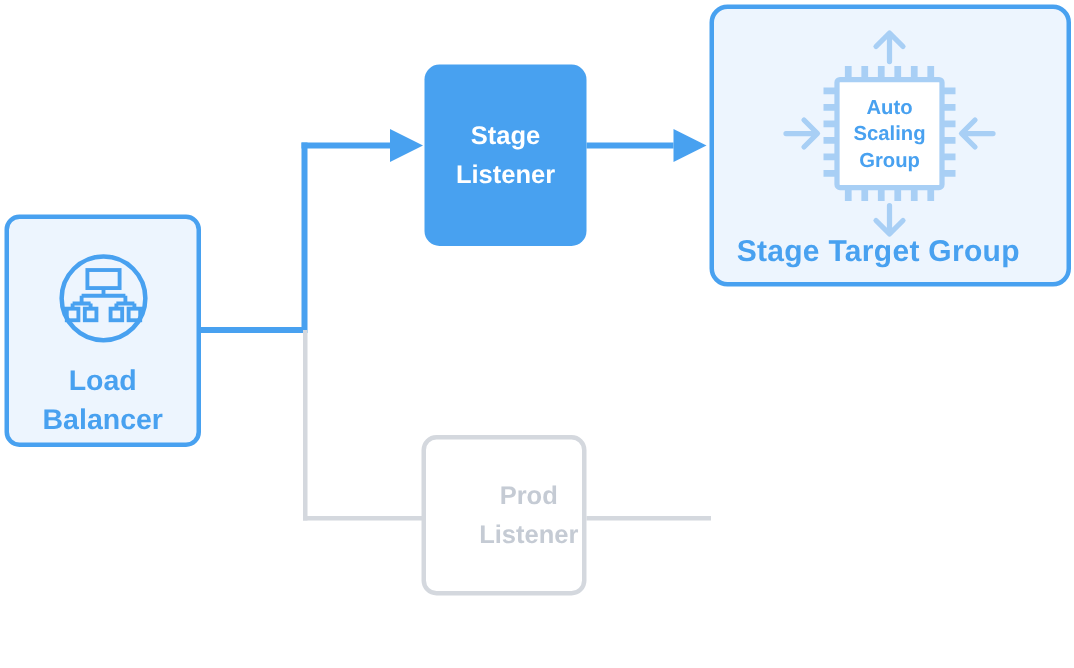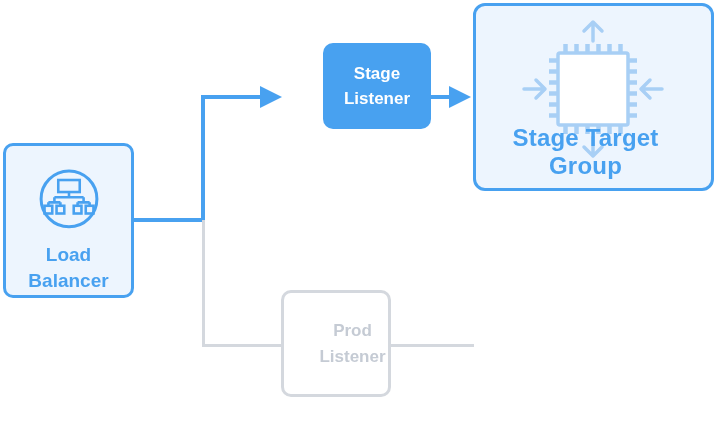--- a/index.html
+++ b/index.html
@@ -29,23 +29,23 @@
   .node-lb {
     left:3px; top:143px; width:131px; height:155px;
     background:var(--lightFill); border:3px solid var(--accent);
     display:flex; flex-direction:column; align-items:center; padding-top:22px;
   }
   .lb-label {
     margin-top:12px; width:100px; text-align:center;
     font-size:19px; font-weight:600; line-height:1.4; color:var(--accent);
   }
   .node-stage-listener {
-    left:283px; top:43px; width:108px; height:86px;
+    left:283px; top:43px; width:108px; height:121px;
     background:var(--accent);
-    display:flex; align-items:center; justify-content:center;margin-left:40px;
+    display:flex; align-items:center; justify-content:center;
   }
   .node-prod-listener {
     left:281px; top:290px; width:110px; height:107px;
     background:var(--white); border:3px solid var(--grayBorder);
     display:flex; align-items:center; justify-content:center;padding-left:33px;
   }
   .listener-label {
     width:82px; text-align:center; font-size:17px; font-weight:600; line-height:1.5;
   }
   .node-stage-listener .listener-label { color:#fff; }
@@ -53,21 +53,21 @@
   .node-stage-tg {
     left:473px; top:3px; width:241px; height:188px;
     background:var(--lightFill); border:3px solid var(--accent); border-radius:12px;
   }
   .node-prod-tg {
     left:473px; top:249px; width:241px; height:192px;
     background:var(--white); border:3px solid var(--grayBorder); border-radius:12px;
   }
   .tg-label {
     position:absolute; left:0; right:16px; text-align:center;
-    font-size:24px; font-weight:700; letter-spacing:0.2px;
+    font-size:20px; font-weight:700; letter-spacing:0.2px;
   }
   .node-stage-tg .tg-label { bottom:8px; color:var(--accent); }
   .node-prod-tg .tg-label { bottom:12px; color:var(--grayText); }
   .chip-svg { position:absolute; left:32px; top:5px; }
   .chip-label {
     position:absolute; left:82px; top:47px; width:70px; height:72px;
     display:flex; align-items:center; justify-content:center; text-align:center;
     font-size:13.5px; font-weight:600; line-height:1.3; color:var(--accent);
   }
   .stroke-accent { color:var(--accent); }
@@ -121,17 +121,18 @@
 
       <g stroke-width="4.5">
         <path d="M57.5 33 V42 M68.5 33 V42 M79.5 33 V42 M90.5 33 V42 M101.5 33 V42 M112.5 33 V42"></path>
         <path d="M57.5 114 V123 M68.5 114 V123 M79.5 114 V123 M90.5 114 V123 M101.5 114 V123 M112.5 114 V123"></path>
         <path d="M41 49.5 H50 M41 60.5 H50 M41 71.5 H50 M41 82.5 H50 M41 93.5 H50 M41 104.5 H50"></path>
         <path d="M120 49.5 H129 M120 60.5 H129 M120 71.5 H129 M120 82.5 H129 M120 93.5 H129 M120 104.5 H129"></path>
       </g>
 
       <rect x="50" y="42" width="70" height="72" rx="2" stroke-width="3.5" fill="#FFFFFF"></rect>
     </svg>
+    <div class="chip-label">Auto Scaling Group</div>
     <div class="tg-label">Stage Target Group</div>
   </div>
 
 
 </div>
 
 </body></html>

